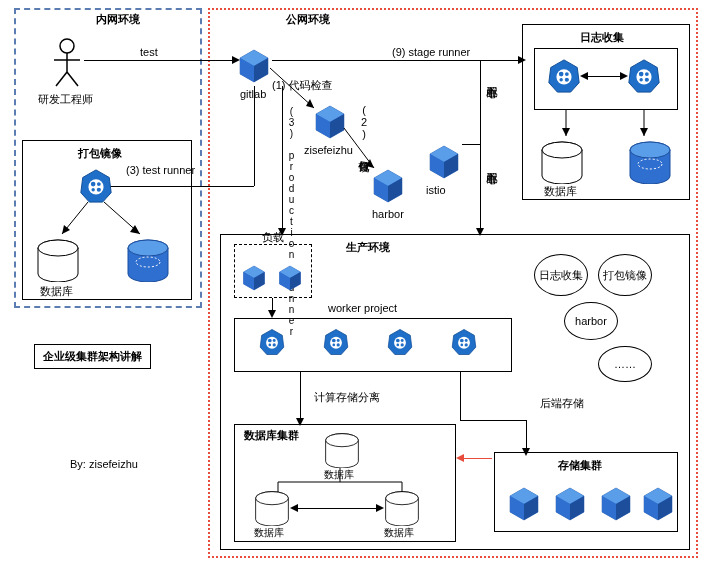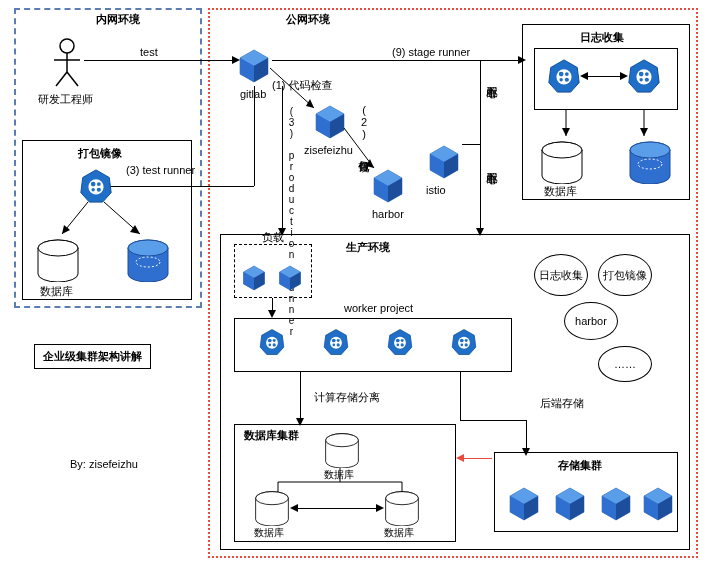--- a/index.html
+++ b/index.html
@@ -190,21 +190,21 @@
       <use href="#cube3d"></use>
     </svg></div>
 <div class="cube cube-sm" style="left:278px;top:264px"><svg viewBox="0 0 32 36">
       <use href="#cube3d"></use>
     </svg></div>
 
 <div class="arrow-vline" style="left:272px;top:298px;height:14px"></div>
 <div class="arrow-head ah-d" style="left:268px;top:310px"></div>
 
 <div class="box" style="left:234px;top:318px;width:278px;height:54px"></div>
-<div class="label" style="left:344px;top:302px">worker project</div>
+<div class="label" style="left:328px;top:302px">worker project</div>
 <div class="hept hept-sm" style="left:258px;top:328px"><svg viewBox="0 0 36 38">
       <use href="#heptagon"></use>
     </svg></div>
 <div class="hept hept-sm" style="left:322px;top:328px"><svg viewBox="0 0 36 38">
       <use href="#heptagon"></use>
     </svg></div>
 <div class="hept hept-sm" style="left:386px;top:328px"><svg viewBox="0 0 36 38">
       <use href="#heptagon"></use>
     </svg></div>
 <div class="hept hept-sm" style="left:450px;top:328px"><svg viewBox="0 0 36 38">

